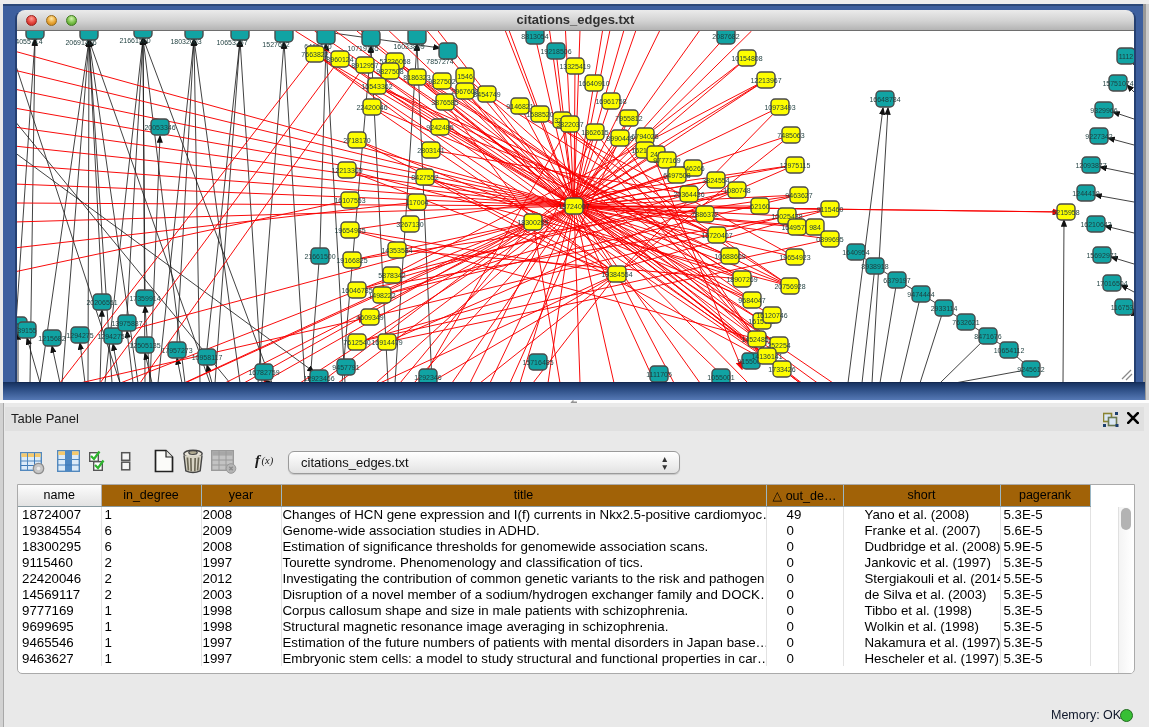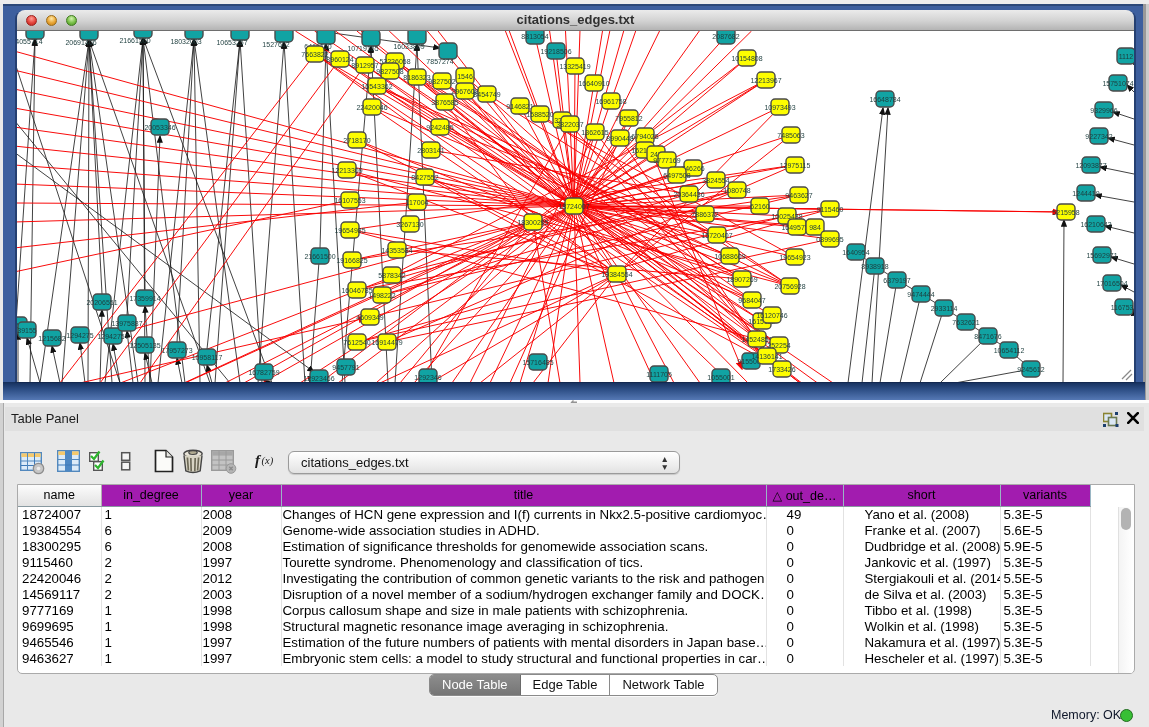--- a/index.html
+++ b/index.html
@@ -33,21 +33,21 @@
 #combo { position:absolute; left:271px; top:6px; width:392px; height:23px;
   border:1px solid #9a9a9a; border-radius:6px;
   background:linear-gradient(#ffffff, #eeeeee 60%, #e2e2e2);
   font-size:13px; color:#111; line-height:21px; padding-left:12px;
   box-shadow:0 1px 1px rgba(0,0,0,0.15); }
 #combo .arr { position:absolute; right:10px; top:2.5px; font-size:8.5px; color:#333; line-height:8.5px; }
 #tablebox { position:absolute; left:17px; top:81px; width:1118px; height:190px;
   background:#ffffff; border:1px solid #aaaaaa; border-radius:0 0 5px 5px; overflow:hidden; }
 table { border-collapse:collapse; table-layout:fixed; width:1072px; }
 th { height:21px; font-size:12.5px; font-weight:normal; color:#000;
-  background:#a21caf; border-right:1px solid #9ab6c4; border-bottom:1px solid #8899a0;
+  background:#a16207; border-right:1px solid #9ab6c4; border-bottom:1px solid #8899a0;
   overflow:hidden; white-space:nowrap; }
 th.g { background:linear-gradient(#fcfcfc,#e2e2e2); border-right:1px solid #b0b0b0; }
 td { height:16px; font-size:13.3px; color:#000; white-space:nowrap; overflow:hidden;
   border-right:1px solid #e2e2e2; padding:0; }
 th { }
 td { text-align:left; }
 .c0 { width:83px; }
 td.c0 { padding-left:4px; }
 .c1 { width:100px; }
 td.c1 { padding-left:3px; }
@@ -717,21 +717,21 @@
   <div id="tablebox">
     <table>
       <tbody>
           <tr>
         <th class="g c0">name</th>
             <th class="c1">in_degree</th>
             <th class="c2">year</th>
         <th class="c3">title</th>
             <th class="c4">△ out_de…</th>
             <th class="c5">short</th>
-        <th class="c6">variants</th>
+        <th class="c6">pagerank</th>
       </tr>
       <tr>
             <td class="c0">18724007</td>
             <td class="c1">1</td>
             <td class="c2">2008</td>
             <td class="c3">Changes of HCN gene expression and I(f) currents in Nkx2.5‑positive cardiomyoc…</td>
             <td class="c4">49</td>
             <td class="c5">Yano et al. (2008)</td>
             <td class="c6">5.3E-5</td>
           </tr>
@@ -815,20 +815,15 @@
             <td class="c4">0</td>
             <td class="c5">Hescheler et al. (1997)</td>
             <td class="c6">5.3E-5</td>
           </tr>
     </tbody>
       </table>
     <div id="vscroll">
         <div id="vthumb"></div>
       </div>
   </div>
-  <div id="tabs">
-    <div class="sel">Node Table</div>
-      <div>Edge Table</div>
-      <div>Network Table</div>
-  </div>
   <span id="mem">Memory: OK</span>
     <div id="memdot"></div>
 
 </div>
 </body></html>

